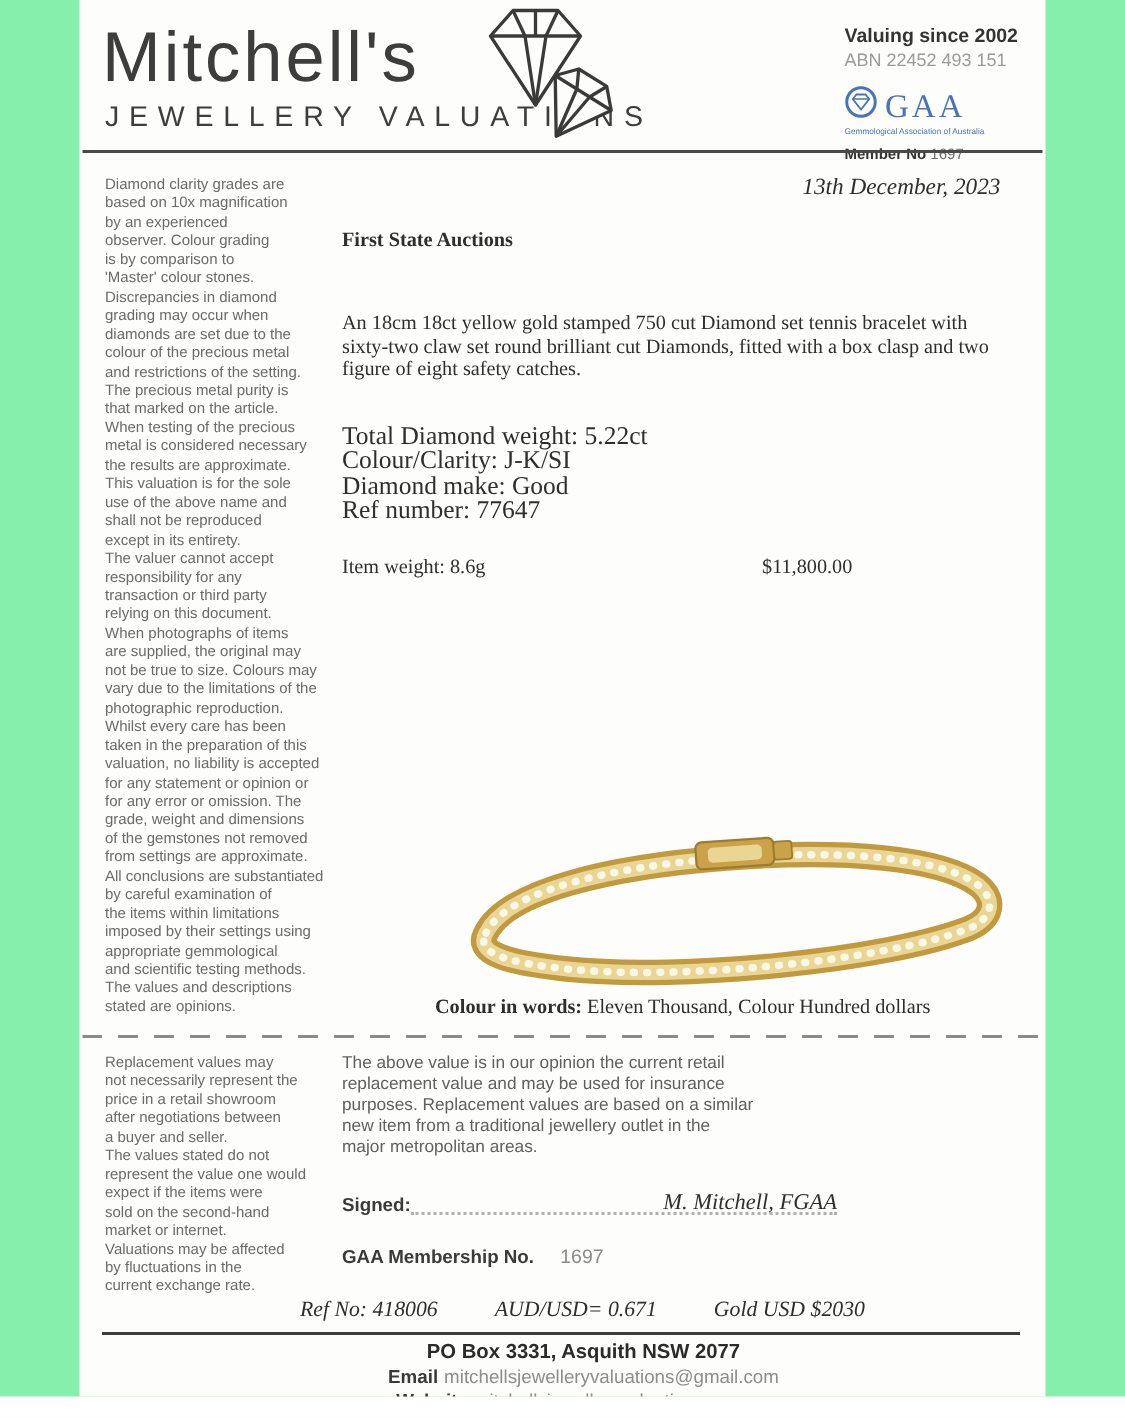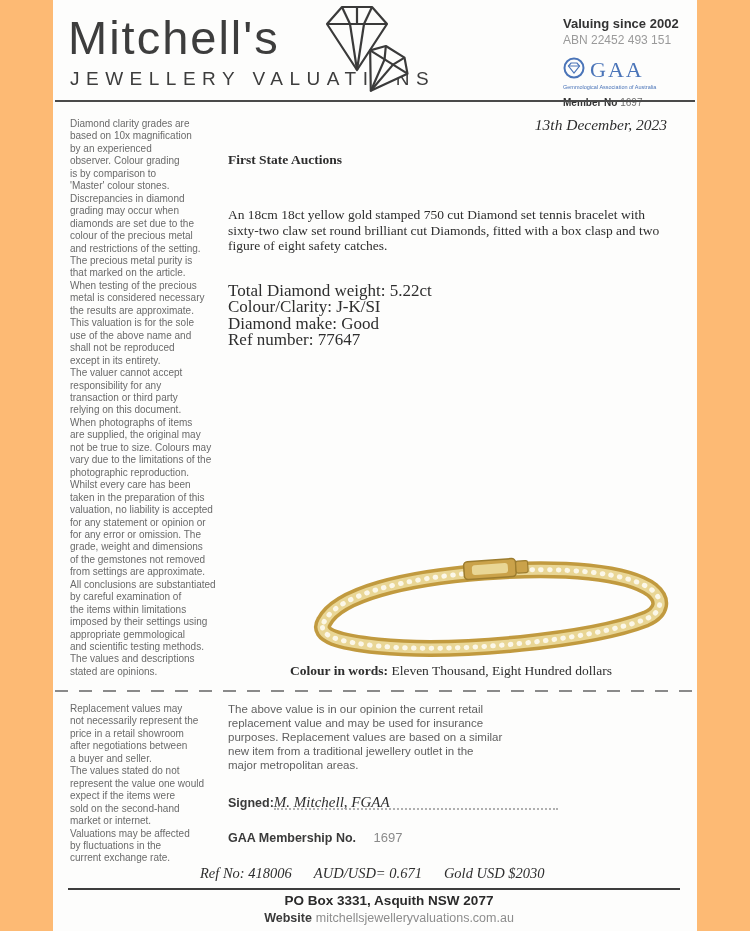--- a/index.html
+++ b/index.html
@@ -1,17 +1,17 @@
 <!DOCTYPE html>
 <html><head>
 <meta charset="utf-8">
 <style>
   * { margin:0; padding:0; box-sizing:border-box; }
   body { width:750px; height:945px; font-family:"Liberation Sans", sans-serif; }
-  .frame { position:relative; width:750px; height:931px; background:#fdba74; overflow:hidden; }
+  .frame { position:relative; width:750px; height:931px; background:#86efac; overflow:hidden; }
   .page { position:absolute; left:53px; top:0; width:644px; height:938px; background:#fdfdfc; }
 
   
   .brand-name { position:absolute; left:15px; top:10px; font-size:47px; letter-spacing:2px; color:#3d3d3d; font-weight:400; }
   .brand-sub { position:absolute; left:17px; top:68px; font-size:19px; letter-spacing:6.5px; color:#3d3d3d; }
   .diamonds-logo { position:absolute; left:262px; top:2px; }
   .hdr-right { position:absolute; left:510px; top:16px; width:130px; }
   .valuing { font-size:13px; font-weight:bold; color:#333; }
   .abn { font-size:12px; color:#9a9a9a; margin-top:2px; }
   .gaa-row { display:flex; align-items:center; gap:5px; margin-top:10px; }
@@ -41,28 +41,28 @@
   .value-words { position:absolute; left:237px; top:663px; font-size:13.5px; }
   .value-words b { font-weight:bold; }
 
   .dashed-sep { position:absolute; left:2px; top:690px; width:640px; height:2px;
     background:repeating-linear-gradient(90deg,#8a8a8a 0 13px,transparent 13px 24px); }
 
   
   .opinion { position:absolute; left:175px; top:703px; width:350px; font-size:11.5px; line-height:13.9px; color:#5f5f5f; white-space:pre-line; }
   .signed-row { position:absolute; left:175px; top:790px; width:330px; display:flex; align-items:flex-end; }
   .signed-label { font-size:12.5px; font-weight:bold; color:#3a3a3a; }
-  .sig-line { flex:1; border-bottom:2px dotted #b0b0b0; text-align:left; }
+  .sig-line { flex:1; border-bottom:2px dotted #b0b0b0; text-align:right; }
   .signature { font-family:"Liberation Serif", serif; font-style:italic; font-size:15px; color:#2e2e2e; position:relative; top:3px; }
   .membership-row { position:absolute; left:175px; top:830px; font-size:12.5px; color:#3a3a3a; }
   .membership-row b { font-weight:bold; }
   .membership-row .num { color:#8a8a8a; margin-left:14px; font-size:13px; }
 
   
-  .ref-row { position:absolute; left:147px; top:865px; display:flex; gap:22px; font-family:"Liberation Serif", serif; font-style:italic; font-size:14.5px; color:#2e2e2e; }
+  .ref-row { position:absolute; left:147px; top:865px; display:flex; gap:38px; font-family:"Liberation Serif", serif; font-style:italic; font-size:14.5px; color:#2e2e2e; }
   .footer-rule { position:absolute; left:15px; top:888px; width:612px; height:2px; background:#3d3d3d; }
   .addr { position:absolute; left:0; top:893px; width:644px; text-align:center;padding-left:28px; }
   .pobox { font-size:13.5px; font-weight:bold; color:#2b2b2b; }
   .contact-line { font-size:12.5px; color:#8d8d8d; margin-top:2.5px; }
   .contact-line b { color:#3a3a3a; font-weight:bold; margin-right:4px; }
 </style>
 </head>
 <body>
 
 <div class="frame">
@@ -178,39 +178,43 @@
     <div class="serif doc-date">13th December, 2023</div>
     <div class="serif client">First State Auctions</div>
     <div class="serif description">An 18cm 18ct yellow gold stamped 750 cut Diamond set tennis bracelet with
 sixty-two claw set round brilliant cut Diamonds, fitted with a box clasp and two
 figure of eight safety catches.</div>
     <div class="serif details">Total Diamond weight: 5.22ct
 Colour/Clarity: J-K/SI
 Diamond make: Good
 Ref number: 77647</div>
 
+    <div class="serif weight-row">
+      <span>Item weight: 8.6g</span>
+      <span class="price">$11,800.00</span>
+    </div>
 
     <span class="bracelet">
       <svg width="390" height="128" viewBox="0 0 390 128">
         <g fill="none" stroke-linecap="round">
           <path d="M 28,80 C 42,52 110,36 188,30 C 268,24 332,30 356,48 C 368,58 366,70 350,77 C 296,98 160,112 82,104 C 44,100 20,94 28,80 Z" stroke="#c19a3f" stroke-width="17"></path>
           <path d="M 28,80 C 42,52 110,36 188,30 C 268,24 332,30 356,48 C 368,58 366,70 350,77 C 296,98 160,112 82,104 C 44,100 20,94 28,80 Z" stroke="#e9d695" stroke-width="10"></path>
           <path d="M 28,80 C 42,52 110,36 188,30 C 268,24 332,30 356,48 C 368,58 366,70 350,77 C 296,98 160,112 82,104 C 44,100 20,94 28,80 Z" stroke="#fbf7e8" stroke-width="5" stroke-dasharray="0.6 8.2"></path>
         </g>
         <g transform="rotate(-4 195 28)">
           <rect x="168" y="18" width="52" height="18" rx="4" fill="#caa24a" stroke="#9c7c2e" stroke-width="1.5"></rect>
           <rect x="176" y="22" width="36" height="10" rx="3" fill="#e9d695"></rect>
           <rect x="220" y="21" width="12" height="12" rx="2" fill="#caa24a" stroke="#9c7c2e" stroke-width="1.2"></rect>
         </g>
       </svg>
     </span>
 
     <div class="serif value-words">
       <b>Colour in words:</b>
-      <span>Eleven Thousand, Eight Hundred dollars</span>
+      <span>Eleven Thousand, Colour Hundred dollars</span>
     </div>
 
     <div class="dashed-sep"></div>
 
     <div class="opinion">The above value is in our opinion the current retail
 replacement value and may be used for insurance
 purposes. Replacement values are based on a similar
 new item from a traditional jewellery outlet in the
 major metropolitan areas.</div>
 
@@ -229,18 +233,21 @@
     <div class="ref-row">
       <span>Ref No: 418006</span>
       <span>AUD/USD= 0.671</span>
       <span>Gold USD $2030</span>
     </div>
     <div class="footer-rule"></div>
 
     <div class="addr">
       <div class="pobox">PO Box 3331, Asquith NSW 2077</div>
       <div class="contact-line">
+        <b>Email</b><span>mitchellsjewelleryvaluations@gmail.com</span>
+      </div>
+      <div class="contact-line">
         <b>Website</b><span>mitchellsjewelleryvaluations.com.au</span>
       </div>
     </div>
 
   </div>
 </div>
 
 </body></html>

